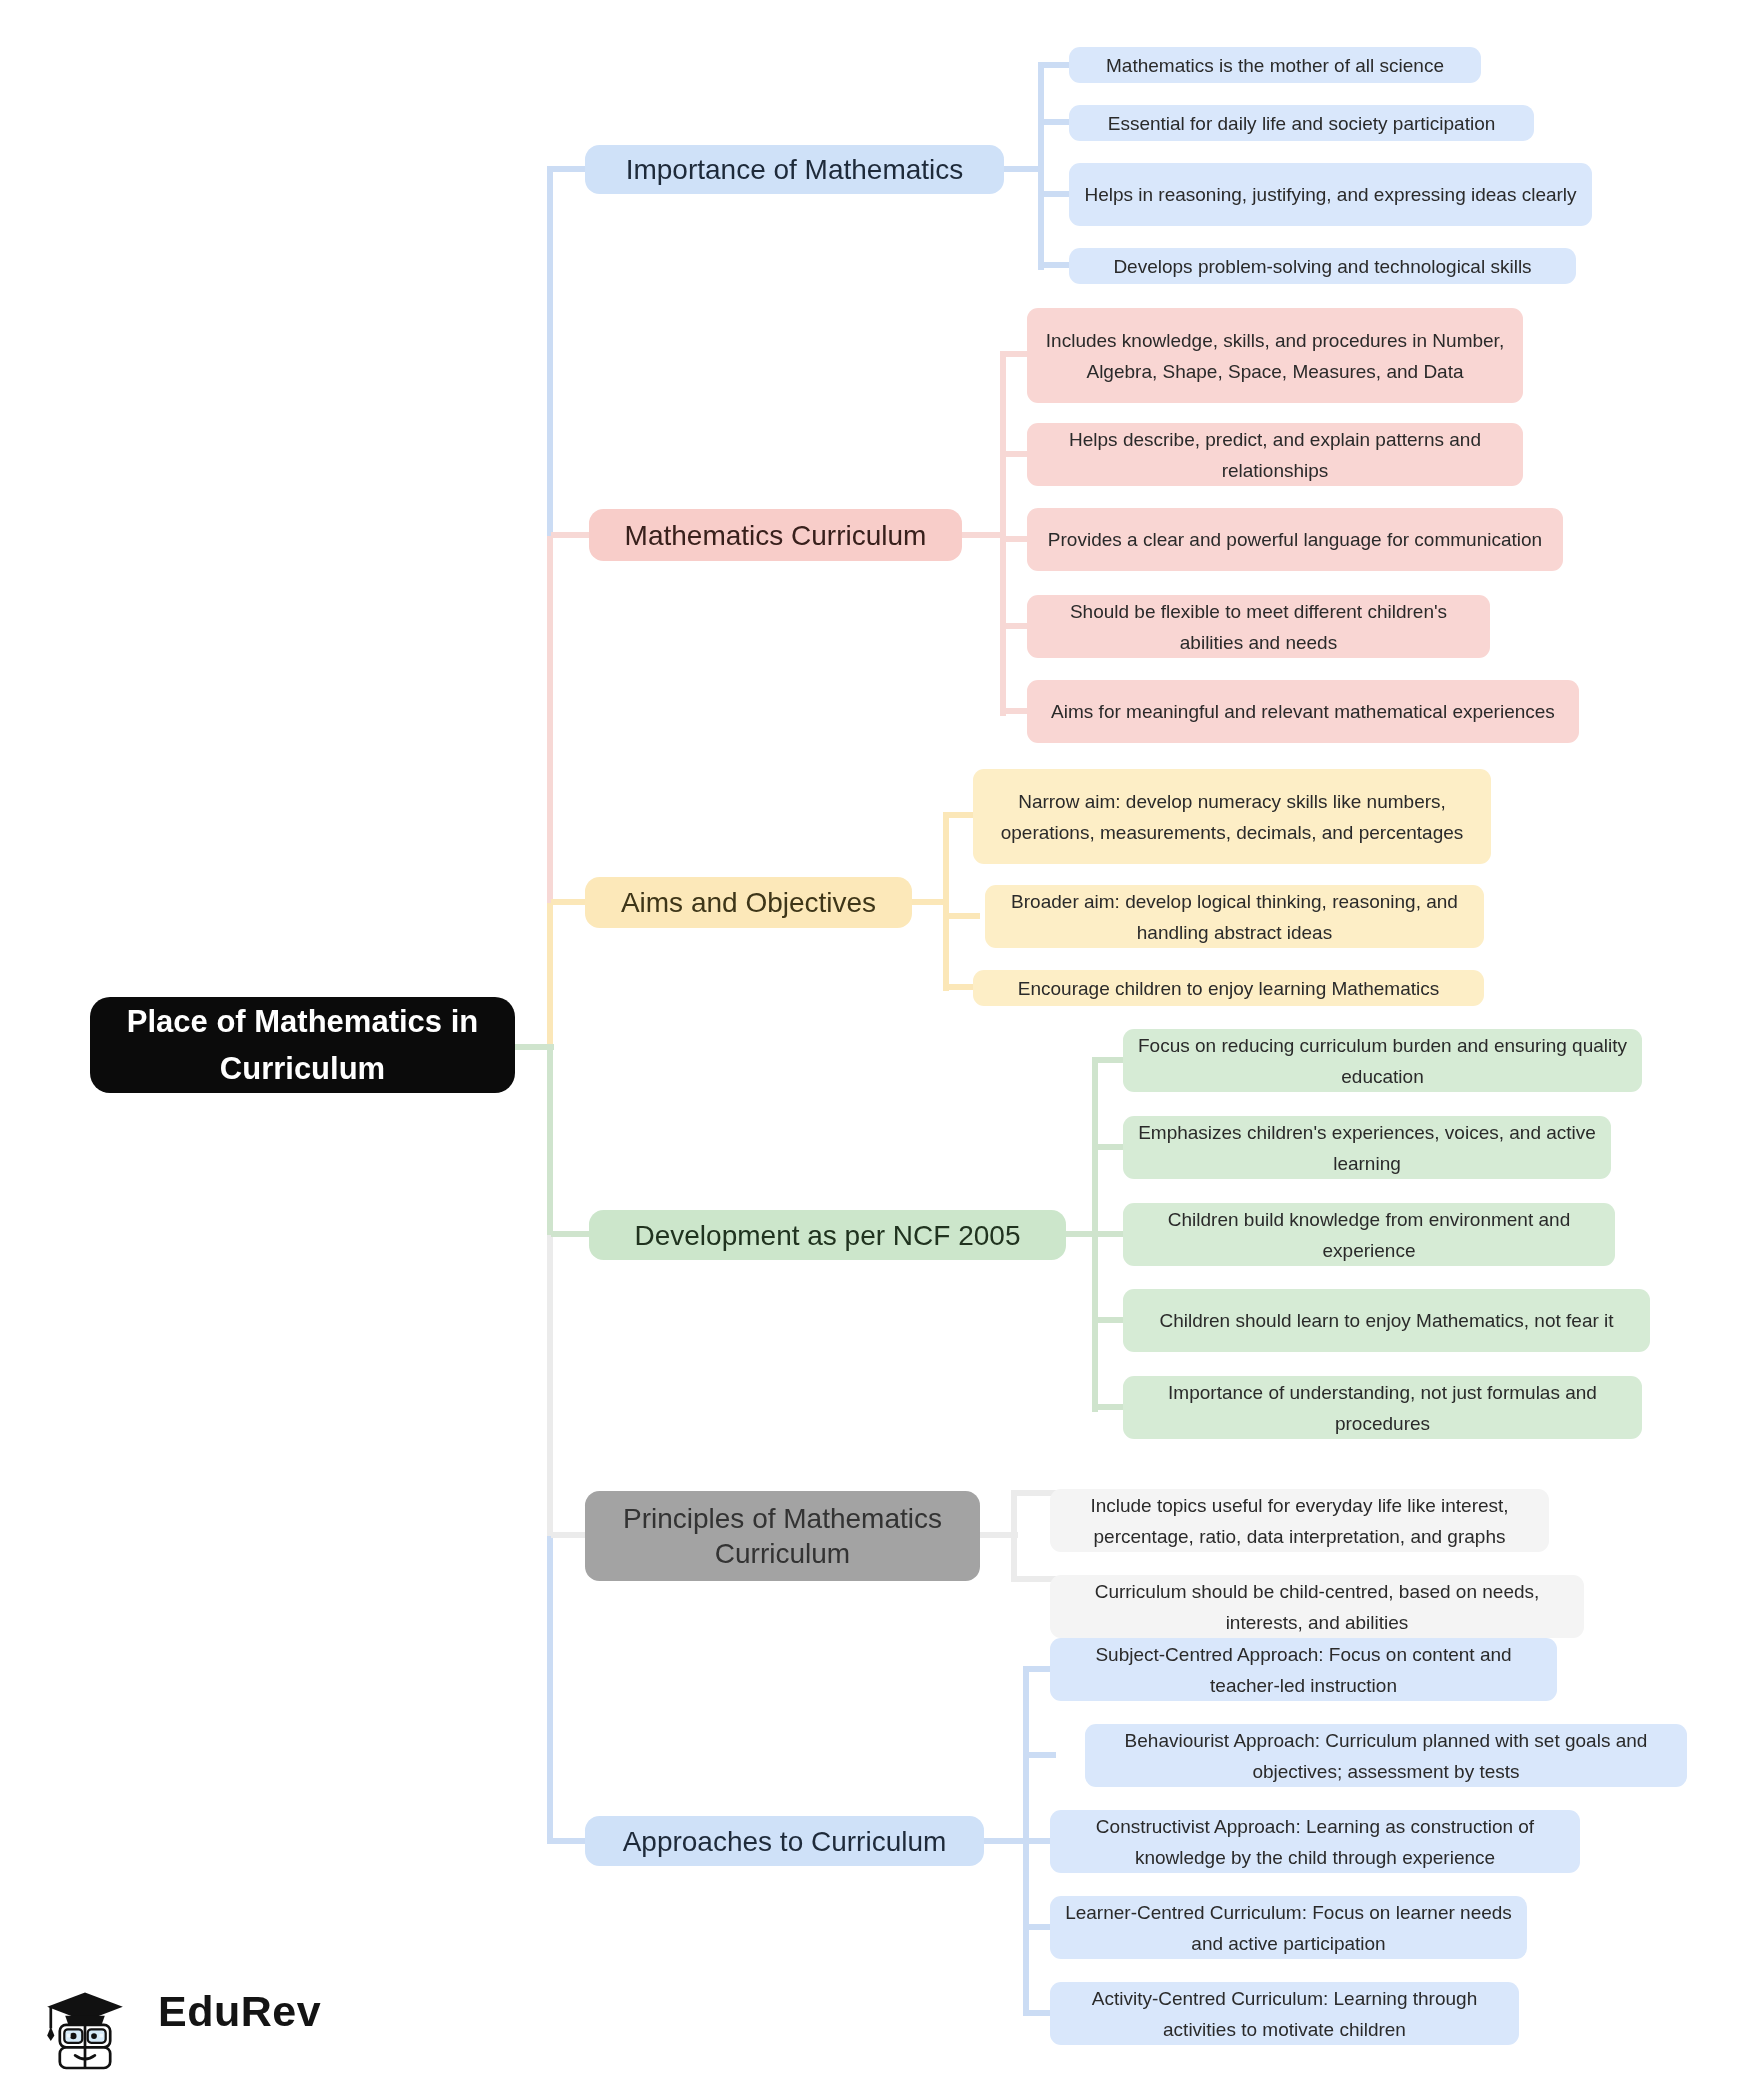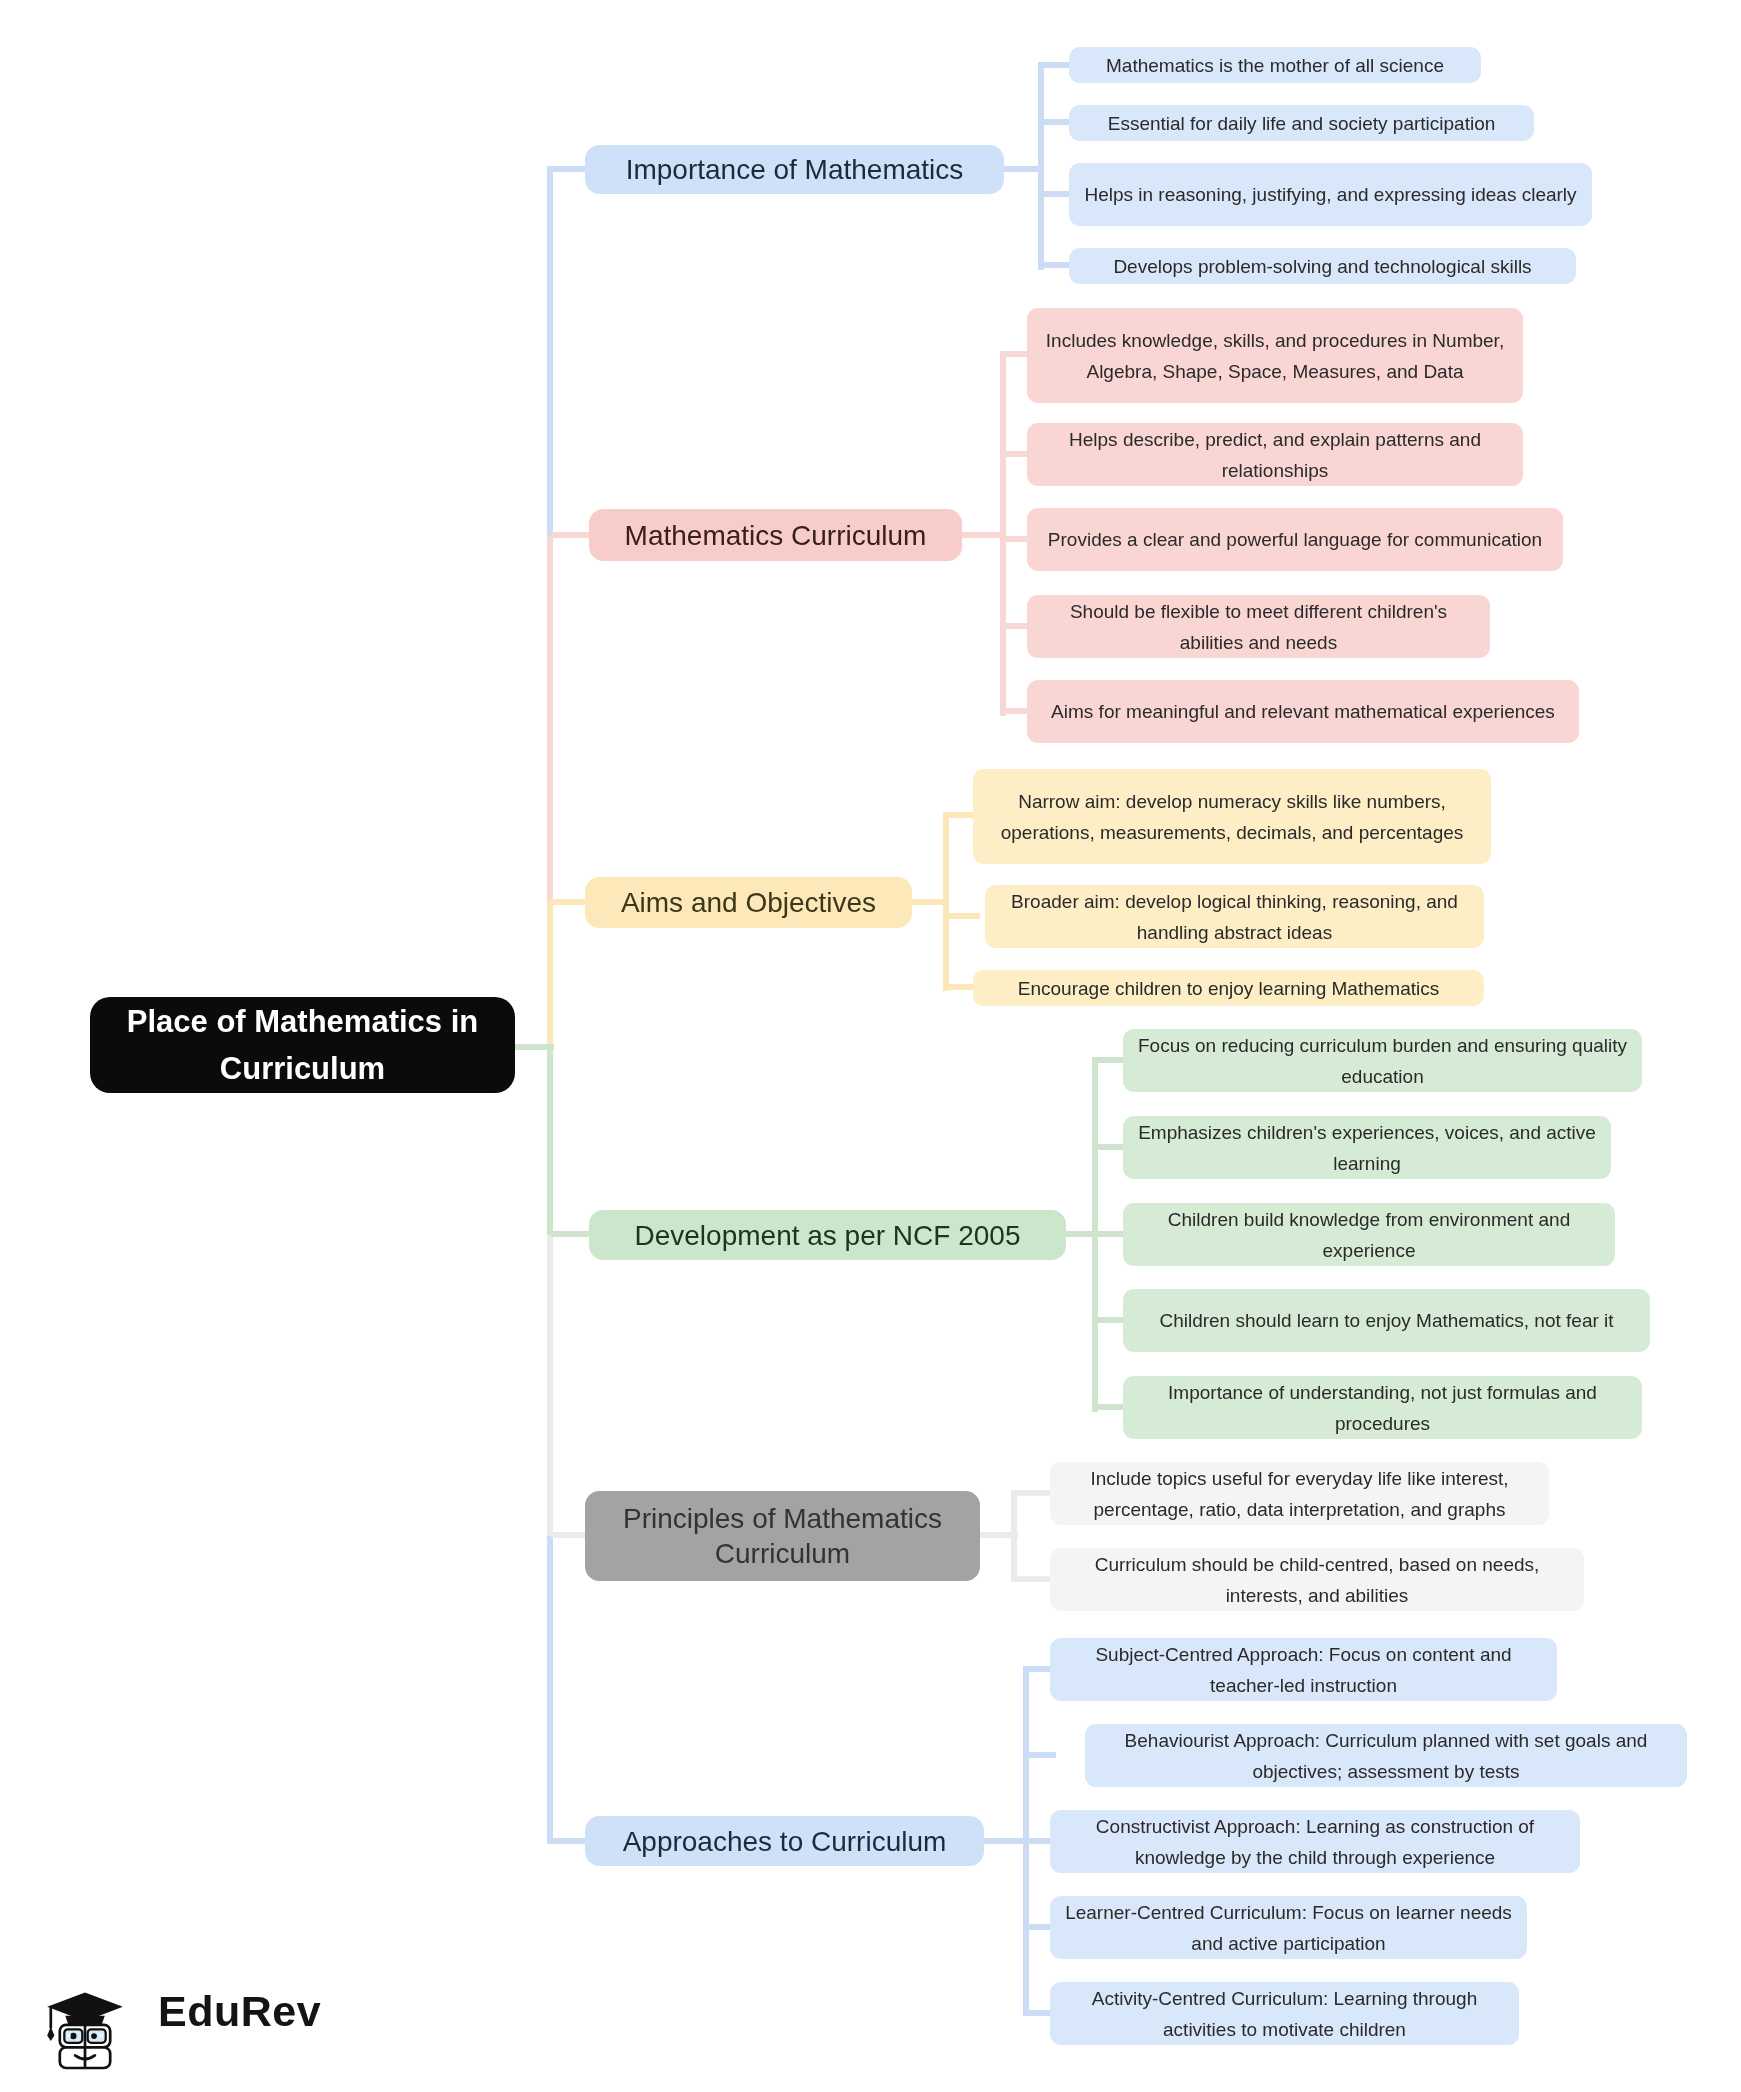--- a/index.html
+++ b/index.html
@@ -16,21 +16,21 @@
   
   .f-blue-h{background:#cfe1f8;color:#1e2a3a;}
   .f-blue-c{background:#d9e7fb;}
   .f-pink-h{background:#f8cdc9;color:#38201c;}
   .f-pink-c{background:#f9d6d3;}
   .f-yel-h{background:#fce8b9;color:#3e3619;}
   .f-yel-c{background:#fdeec6;}
   .f-grn-h{background:#cce6cb;color:#20331f;}
   .f-grn-c{background:#d6ebd5;}
   .f-gry-h{background:#a3a3a3;color:#333333;}
-  .f-gry-c{background:#f4f4f4;}
+  .f-gry-c{background:#f4f4f4;margin-top:27px;}
   .l-blue{background:#cbdcf4;}
   .l-pink{background:#f7d8d5;}
   .l-yel{background:#fbe7b8;}
   .l-grn{background:#cfe4cd;}
   .l-gry{background:#ebebeb;}
   
   .logo{position:absolute;left:40px;top:1987px;height:92px;display:flex;
         align-items:flex-start;gap:28px;}
   .brand{font-size:43px;font-weight:bold;color:#141414;letter-spacing:0.5px;}
 </style>

